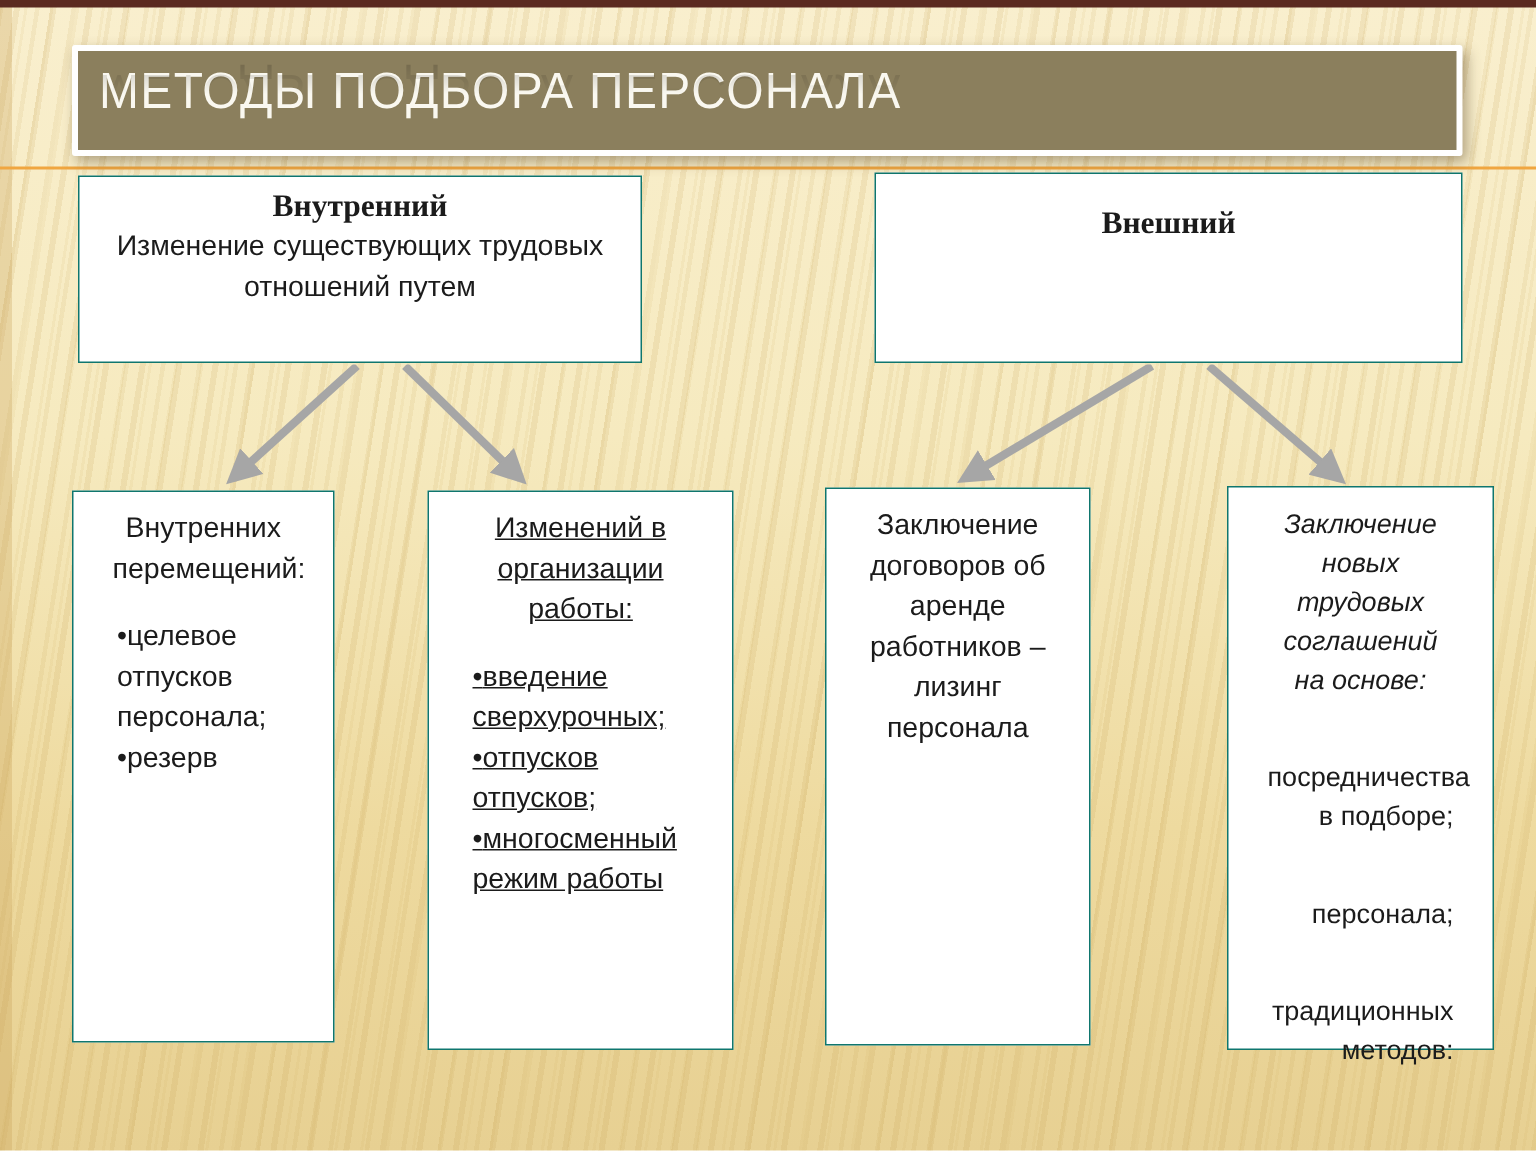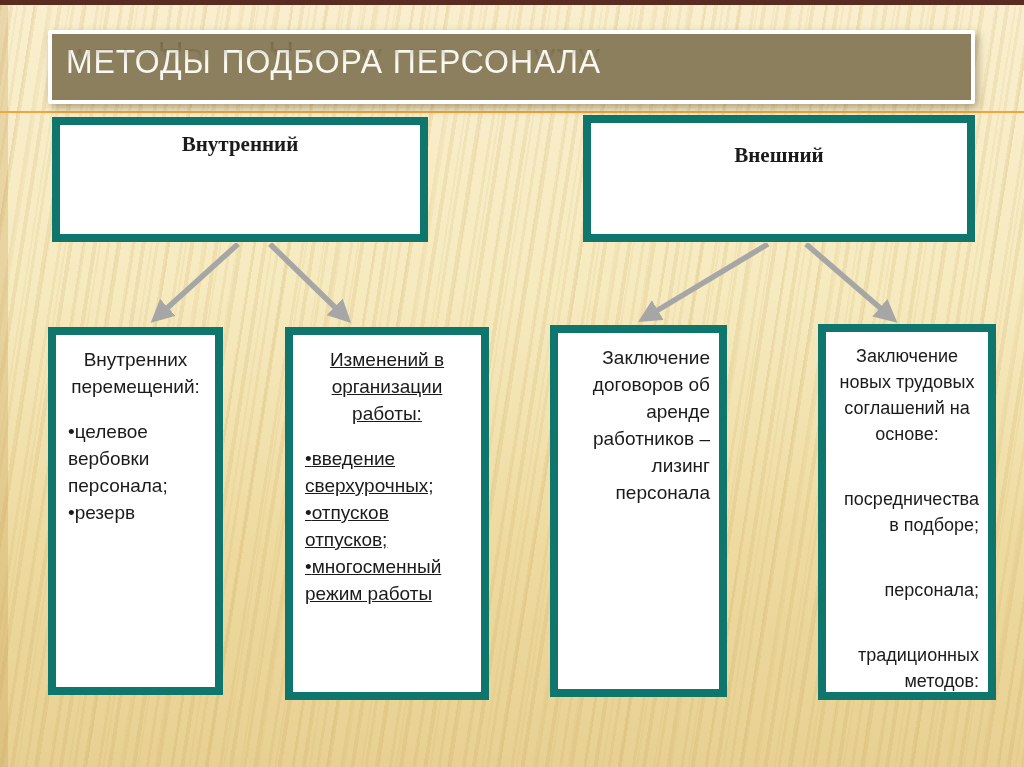--- a/index.html
+++ b/index.html
@@ -41,83 +41,84 @@
     transform:scaleY(-1) scaleX(.94); transform-origin:left top;
     opacity:.28;
     white-space:nowrap;
     -webkit-mask-image:linear-gradient(to top, rgba(0,0,0,.85) 0%, transparent 55%);
     mask-image:linear-gradient(to top, rgba(0,0,0,.85) 0%, transparent 55%);
   }
   .accent-line{ position:absolute; left:0; top:111px; width:1024px; height:2px; background:#f0a640; z-index:10; }
 
   
   .box{
-    position:absolute; background:#ffffff; border:8px solid #0f766e; z-index:12;
+    position:absolute; background:#ffffff; border:1px solid #0f766e; z-index:12;
     color:#1b1b1b;
   }
   .box-internal{ left:52px; top:117px; width:376px; height:125px; text-align:center; padding-top:5px; }
   .box-external{ left:583px; top:115px; width:392px; height:127px; text-align:center; padding-top:18px; }
   .top-heading{
     font-family:"Liberation Serif","DejaVu Serif",serif;
     font-weight:bold; font-size:21px; line-height:28px;
   }
   .top-body{ font-size:19px; line-height:27px; padding:0 8px; }
 
-  .leaf{ padding:11px 9px; font-size:19px; line-height:27px; }
+  .leaf{ padding:11px 26px; font-size:19px; line-height:27px; }
   .leaf1{ left:48px;  top:327px; width:175px; height:368px; }
   .leaf2{ left:285px; top:327px; width:204px; height:373px;text-decoration:underline; }
   .leaf3{ left:550px; top:325px; width:177px; height:372px; }
   .leaf4{ left:818px; top:324px; width:178px; height:376px; font-size:18px; line-height:26px; }
   .leaf-heading{ text-align:center; margin-bottom:18px; }
-  .leaf-center{ text-align:right; }
+  .leaf-center{ text-align:center; }
   .bullet-list{ text-align:left; padding-left:3px; }
   .bullet::before{ content:"\2022"; }
   .leaf-para{ text-align:right; margin-bottom:13px;margin-top:39px; }
-  .leaf4 .leaf-heading{ margin-bottom:12px; }
+  .leaf4 .leaf-heading{ margin-bottom:12px;font-style:italic; }
   .leaf-sub{ text-align:center; width:72%; margin-left:22%; }
 
   
   .arrows{ position:absolute; left:0; top:243px; z-index:8; }
 </style>
 </head>
 <body>
 
 <div>
   <div class="left-strip"></div>
   <div class="top-strip"></div>
 
   <div class="title-bar">
     <div class="title-text">МЕТОДЫ ПОДБОРА ПЕРСОНАЛА</div>
     <div class="title-reflection">МЕТОДЫ ПОДБОРА ПЕРСОНАЛА</div>
   </div>
   <div class="accent-line"></div>
 
   <div class="box box-internal">
     <div class="top-heading">Внутренний</div>
+    <div class="top-body">Изменение существующих трудовых отношений путем</div>
   </div>
   <div class="box box-external">
     <div class="top-heading">Внешний</div>
   </div>
 
   <svg class="arrows" width="1024" height="90" viewBox="0 0 1024 90">
     <defs>
       <marker id="arrowhead" viewBox="0 0 10 10" refX="7.5" refY="5" markerWidth="4.2" markerHeight="4.2" orient="auto">
         <path d="M0,0 L10,5 L0,10 Z" fill="#a6a6a6"></path>
       </marker>
     </defs>
     <line x1="238" y1="1" x2="155" y2="76" stroke-width="5.5" marker-end="url(#arrowhead)" stroke="#a6a6a6"></line>
     <line x1="270" y1="1" x2="347" y2="76" stroke-width="5.5" marker-end="url(#arrowhead)" stroke="#a6a6a6"></line>
     <line x1="768" y1="1" x2="643" y2="76" stroke-width="5.5" marker-end="url(#arrowhead)" stroke="#a6a6a6"></line>
     <line x1="806" y1="1" x2="893" y2="76" stroke-width="5.5" marker-end="url(#arrowhead)" stroke="#a6a6a6"></line>
   </svg>
 
   <div class="box leaf leaf1">
     <div class="leaf-heading">Внутренних перемещений:</div>
     <div class="bullet-list">
-      <div class="bullet">целевое вербовки персонала;</div>
+      <div class="bullet">целевое отпусков персонала;</div>
       <div class="bullet">резерв</div>
     </div>
   </div>
 
   <div class="box leaf leaf2">
     <div class="leaf-heading">Изменений в организации работы:</div>
     <div class="bullet-list">
       <div class="bullet">введение сверхурочных;</div>
       <div class="bullet">отпусков отпусков;</div>
       <div class="bullet">многосменный режим работы</div>

